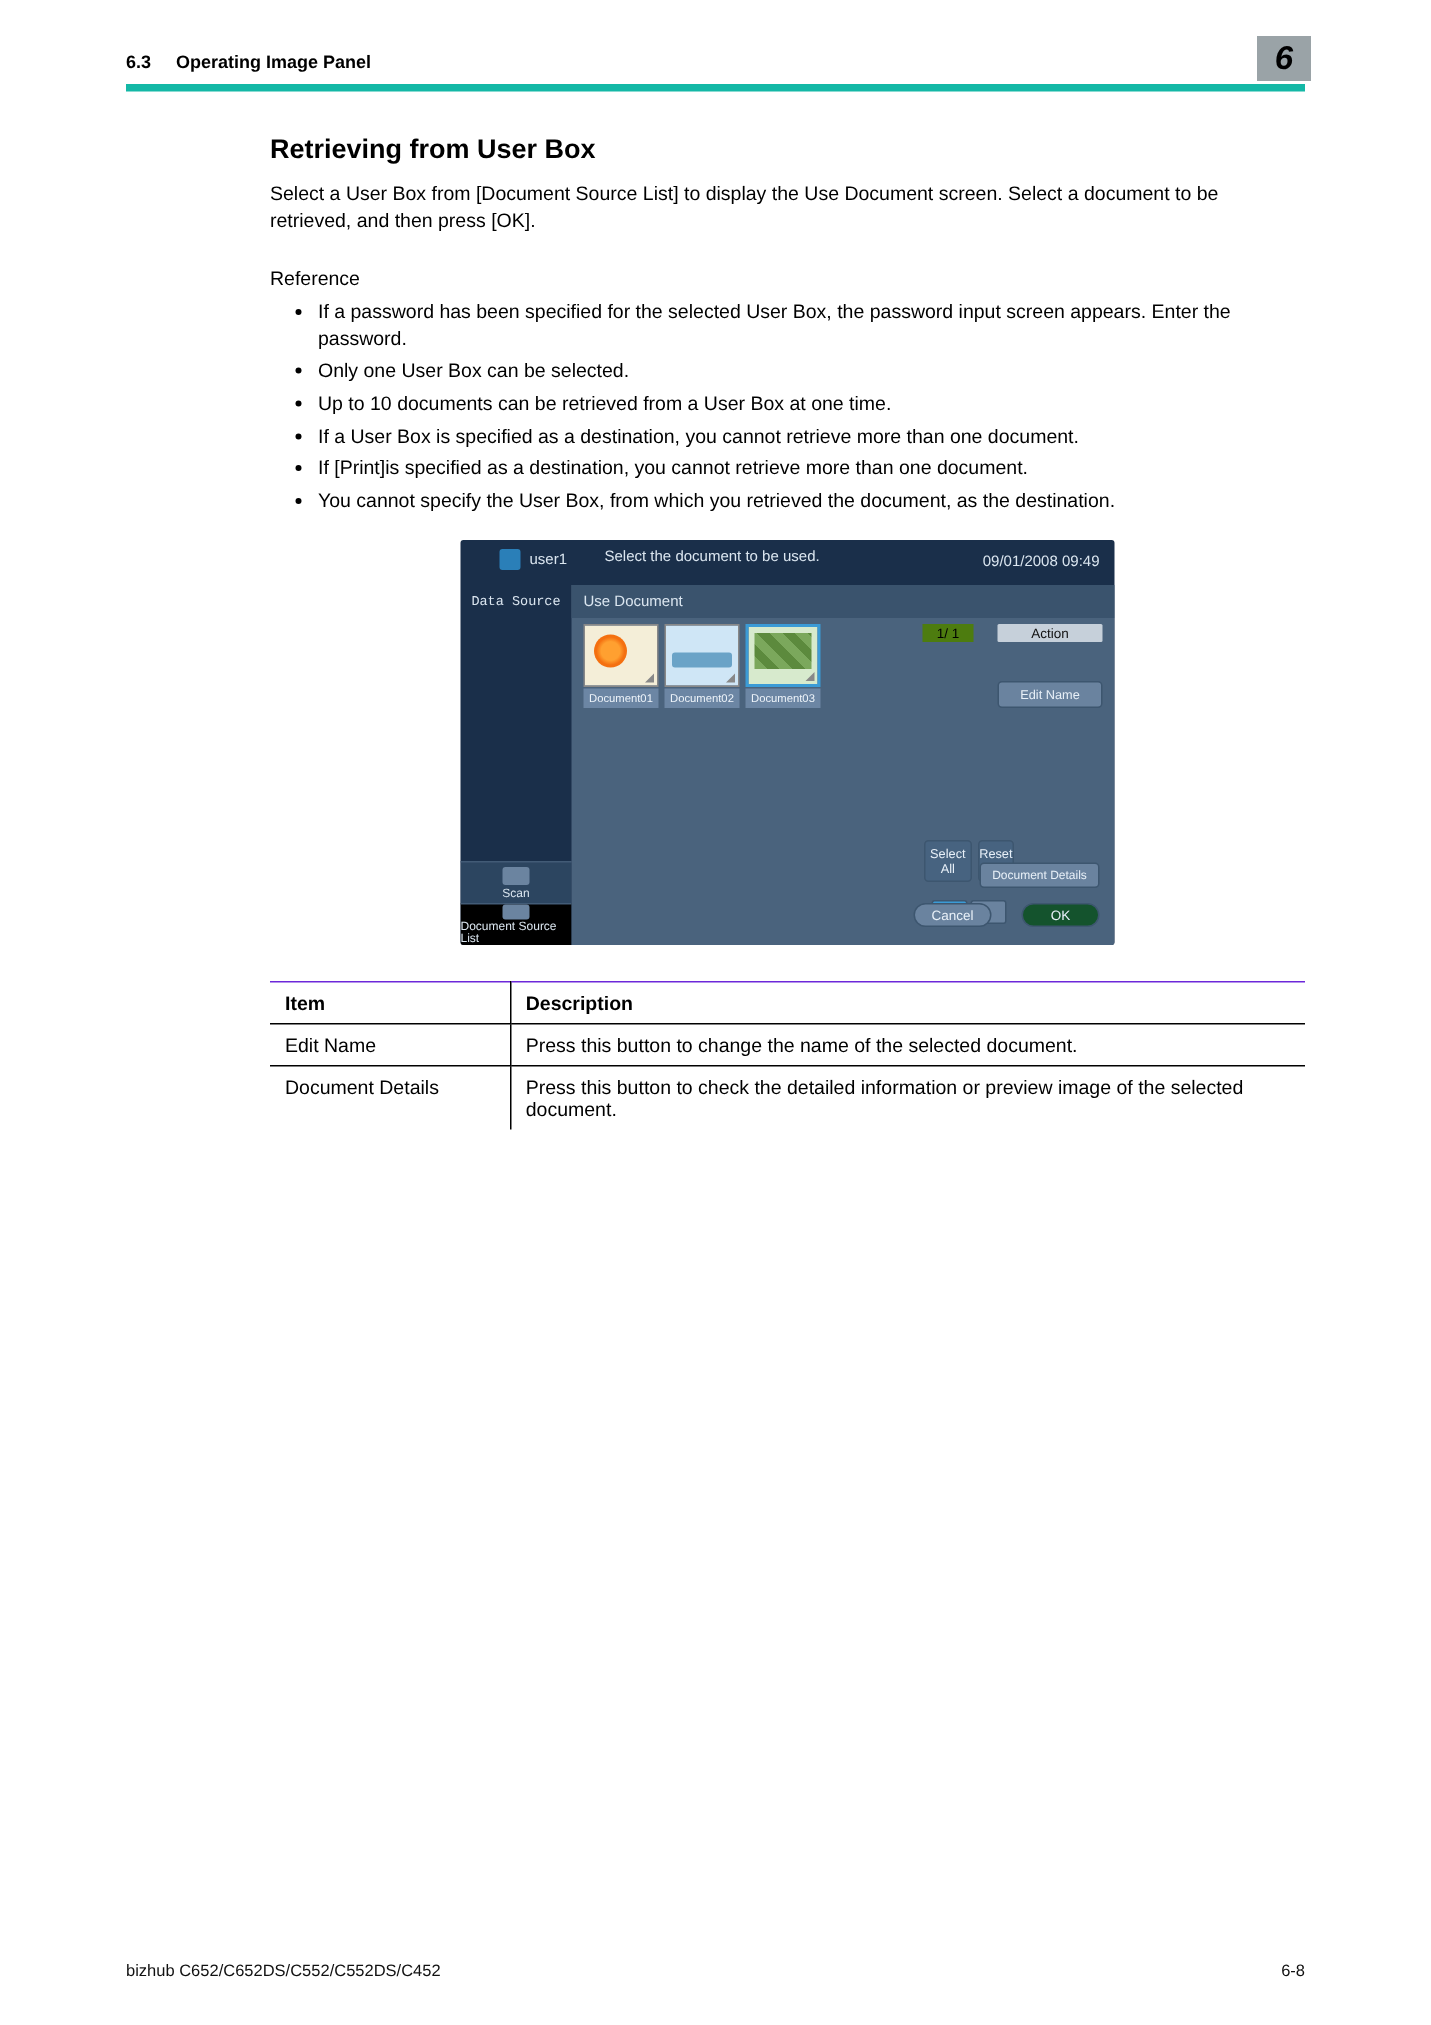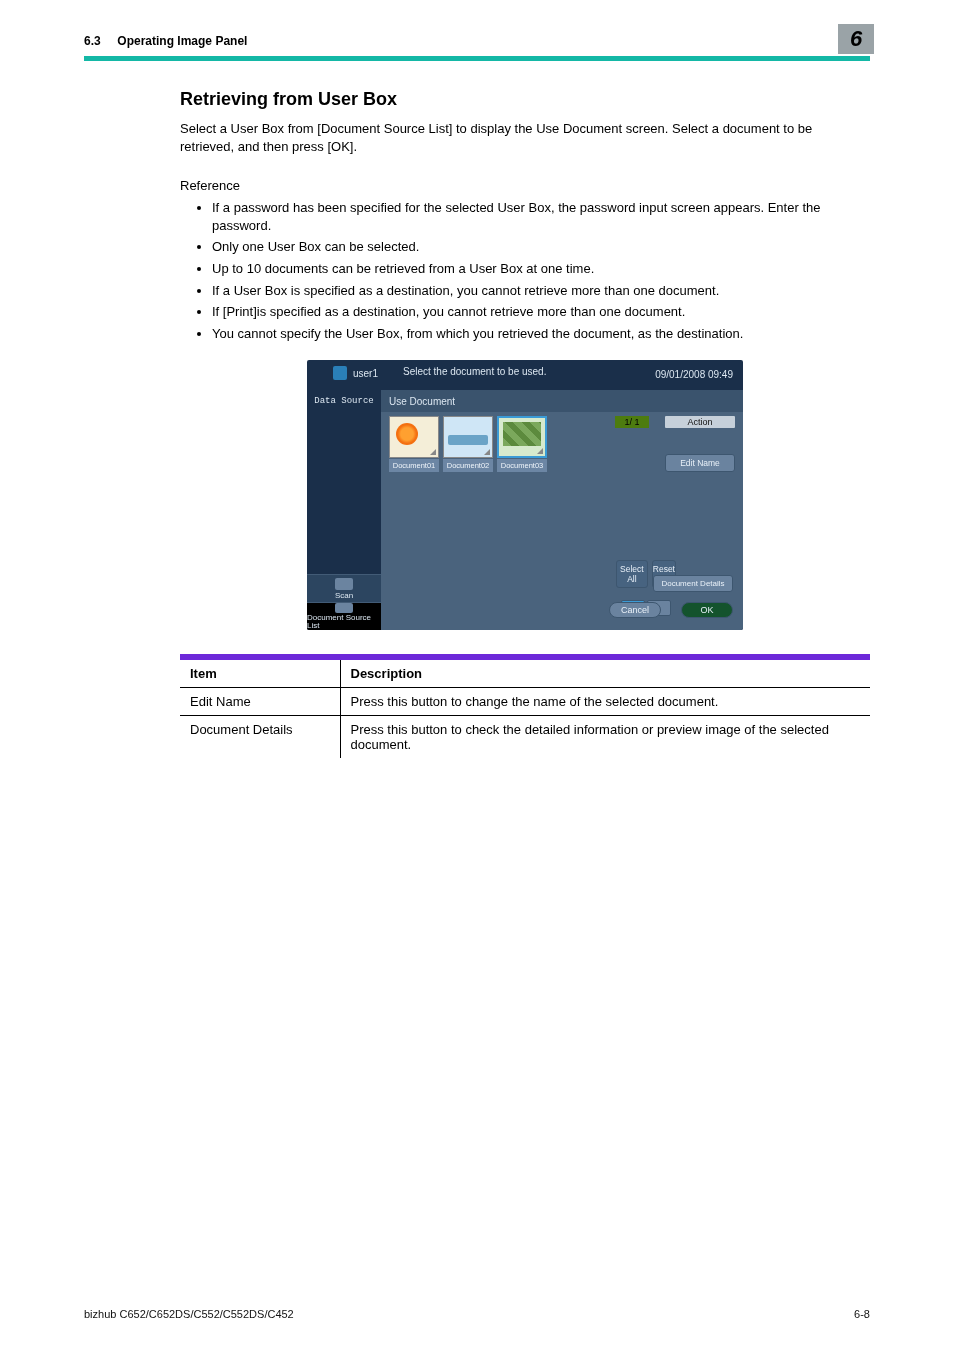--- a/index.html
+++ b/index.html
@@ -65,21 +65,21 @@
   .pill{min-width:52px;padding:2px 8px;text-align:center;background:#6a839f;border:1px solid #3d566f;border-radius:10px;font-size:9px;color:#e8f0f8;}
   .pill.ok{background:#14532d;}
   .detbtn{position:absolute;right:10px;bottom:38px;}
 
   
   table.desc { width:100%; border-collapse:collapse; font-size:13px; }
   table.desc th { text-align:left; font-weight:bold; padding:6px 10px; border-bottom:1px solid #000; }
   table.desc td { padding:6px 10px; vertical-align:top; border-bottom:1px solid #000; }
   table.desc tr:last-child td { border-bottom:none; }
   table.desc td:first-child, table.desc th:first-child { width:160px; border-right:1px solid #000; }
-  table.desc tr:first-child th { border-top:6px solid #6d28d9; }
+  table.desc tr:first-child th { border-top:1px solid #6d28d9; }
 
   .footer { position:absolute; bottom:30px; left:84px; right:84px; display:flex; justify-content:space-between; font-size:11px; color:#111; }
 </style>
 </head>
 <body>
 
 <div class="page">
   <div class="page-header">
     <div class="hdr-left">
       <span>6.3</span>&nbsp;&nbsp;&nbsp;&nbsp;

